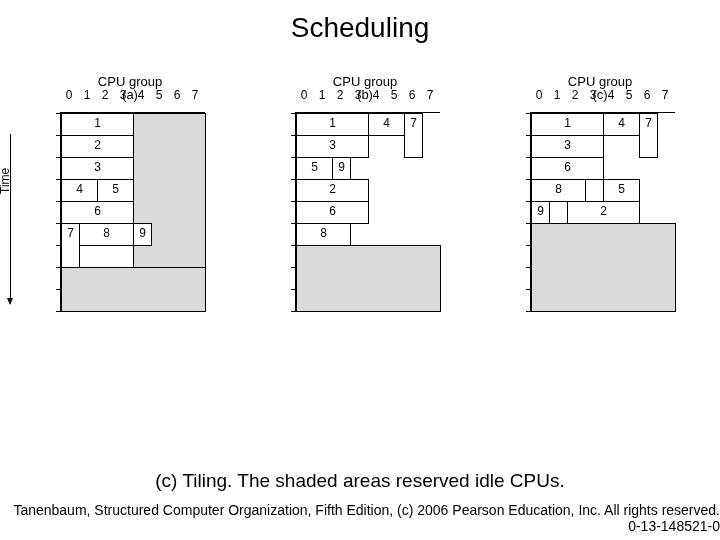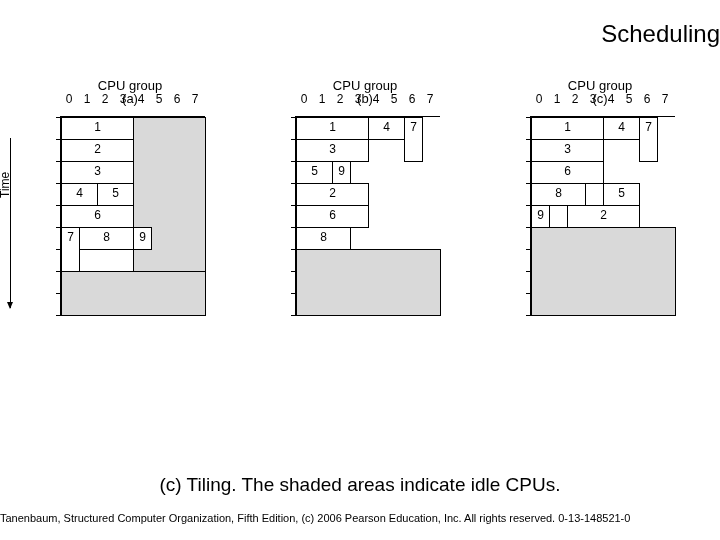--- a/index.html
+++ b/index.html
@@ -1,31 +1,31 @@
 <!DOCTYPE html>
 <html><head>
 <meta charset="utf-8">
 <style>
 body{margin:0;font-family:Arial,sans-serif;background:#fff;width:720px;height:540px;position:relative}
-.title{text-align:right;font-size:24px;margin-top:20px}
+.title{text-align:center;font-size:28px;margin-top:12px}
 .chart-area{position:relative;width:720px;height:310px;margin-top:30px}
 .panel{position:absolute;top:0}
 .grp-label{font-size:13px;text-align:center;position:absolute;top:0;width:100%}
 .cols{position:absolute;top:11px;left:30px;height:18px}
 .coln{display:inline-block;width:18px;text-align:center;font-size:12px}
 .box-area{position:absolute;top:38px;left:30px;border-left:1px solid #000;border-top:1px solid #000}
 .tick{position:absolute;width:5px;height:1px;background:#000}
 .job{position:absolute;border:1px solid #000;background:#fff;font-size:12px;text-align:center;box-sizing:border-box;padding-top:2px}
 .idle{position:absolute;background:#d9d9d9;border:1px solid #000;box-sizing:border-box}
 .sublabel{position:absolute;bottom:-28px;width:100%;text-align:center;font-size:13px}
 .time-label{position:absolute;left:-2px;top:120px;font-size:12px;transform:rotate(-90deg);transform-origin:left top}
 .arrow{position:absolute;left:10px;top:60px;width:1px;height:170px;background:#000}
 .arrow::after{content:'';position:absolute;bottom:-1px;left:-3px;width:0;height:0;border-left:3.5px solid transparent;border-right:3.5px solid transparent;border-top:7px solid #000}
 .caption{text-align:center;font-size:19px;margin-top:58px;line-height:1.35}
-.footer{text-align:left;font-size:11px;position:absolute;bottom:16px;width:100%}
+.footer{text-align:right;font-size:14px;position:absolute;bottom:6px;width:100%}
 </style>
 </head>
 <body>
 
 <div class="title">Scheduling</div>
 
 <div class="chart-area">
   <div class="arrow"></div>
   <div class="time-label">Time</div>
 
@@ -108,16 +108,16 @@
         <div class="job" style="left: 0px; top: 66px; width: 55px; height: 23px;">8</div>
         <div class="job" style="left: 72px; top: 66px; width: 37px; height: 23px;">5</div>
         <div class="job" style="left: 0px; top: 88px; width: 19px; height: 23px;">9</div>
         <div class="job" style="left: 36px; top: 88px; width: 73px; height: 23px;">2</div>
       </div>
     </div>
 </div>
 
 <div class="caption">
   <br>
-  <span>(c) Tiling. The shaded areas indicate idle CPUs.</span>
+  <span>(c) Tiling. The shaded areas reserved idle CPUs.</span>
 </div>
 
 <div class="footer">Tanenbaum, Structured Computer Organization, Fifth Edition, (c) 2006 Pearson Education, Inc. All rights reserved. 0-13-148521-0</div>
 
 </body></html>

